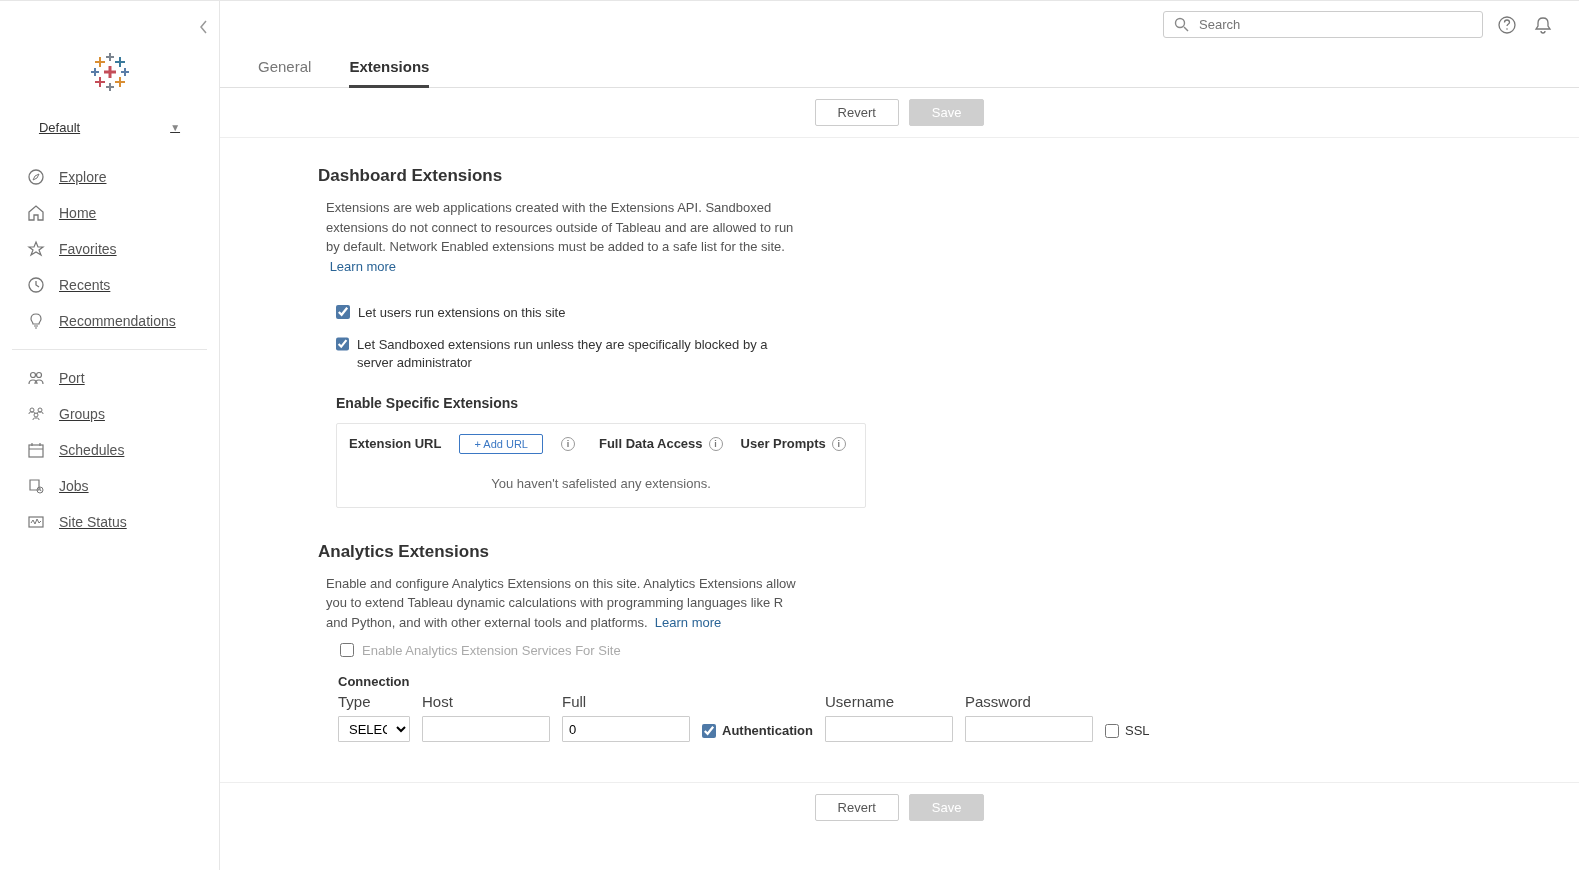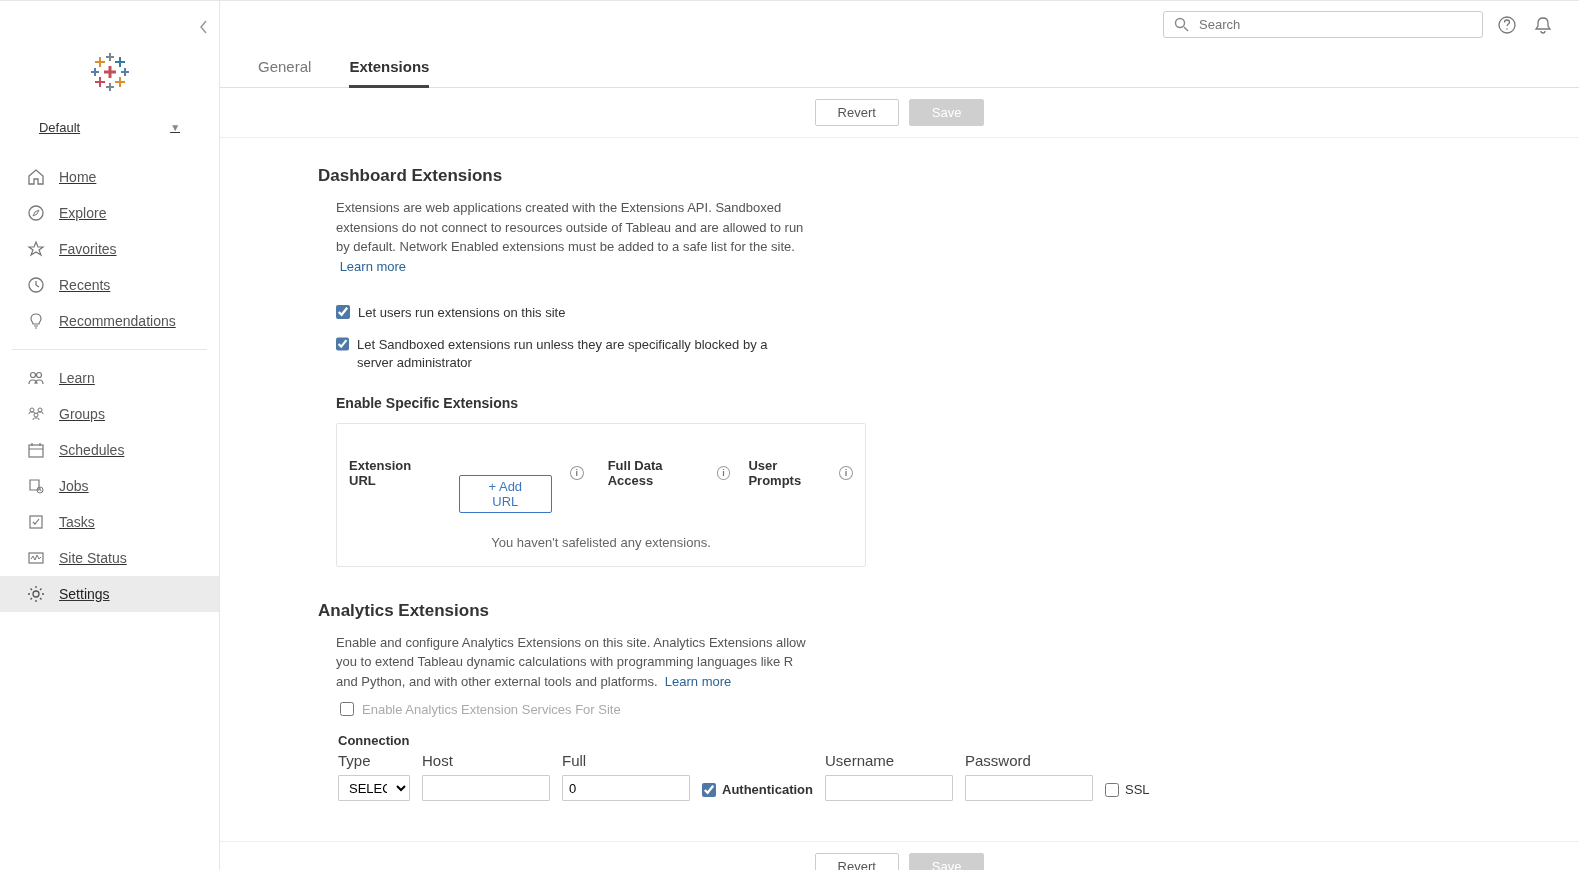--- a/index.html
+++ b/index.html
@@ -24,31 +24,31 @@
 .topbar .icon-btn { width:24px; height:24px; display:flex; align-items:center; justify-content:center; color:#666; cursor:pointer; }
 .tabs { display:flex; gap:38px; padding: 10px 1px 0 38px; border-bottom:1px solid #e0e0e0; }
 .tab { padding-bottom:10px; font-size:15px; color:#777; cursor:pointer; margin-bottom:-1px; }
 .tab.active { color:#333; font-weight:600; border-bottom:3px solid #444; }
 .actionbar { display:flex; justify-content:center; gap:10px; padding:11px 0; border-bottom:1px solid #eee; }
 .btn { padding:5px 22px; font-size:13px; border-radius:2px; cursor:pointer; }
 .btn.revert { background:#fff; border:1px solid #ccc; color:#555; }
 .btn.save { background:#cfcfcf; border:1px solid #cfcfcf; color:#fff; }
 .content { padding: 28px 0 40px 98px; max-width: 1000px; }
 .section-title { font-size:17px; font-weight:600; color:#333; margin-bottom:12px; }
-.section-desc { font-size:13px; color:#555; line-height:1.5; max-width:470px; margin-left:18px; }
+.section-desc { font-size:13px; color:#555; line-height:1.5; max-width:470px; margin-left:8px; }
 .section-desc a { color:#2a6496; text-decoration:none; }
 .checkbox-row { display:flex; align-items:flex-start; gap:8px; margin:14px 0 0 18px; max-width:440px; font-size:13px; color:#333; line-height:1.4;}
 .checkbox-row input[type=checkbox] { margin-top:1px; accent-color:#4e79a7; width:14px; height:14px;}
 .checkbox-row.disabled { color:#aaa; }
 .checkbox-row.disabled input[type=checkbox] { accent-color:#ccc; }
 .subheader { font-size:14px; font-weight:600; margin:22px 0 12px 18px; color:#333;}
 .ext-table { margin-left:18px; border:1px solid #e5e5e5; border-radius:2px; width:530px; }
 .ext-table-head { display:flex; align-items:center; gap:18px; padding:10px 12px; font-size:13px; font-weight:600; color:#333; }
 .ext-table-head .col { display:flex; align-items:center; gap:6px; }
-.add-url-btn { border:1px solid #3b78c4; color:#3b78c4; background:#fff; padding:3px 14px; font-size:13px; border-radius:2px; cursor:pointer;margin-top:41px;}
+.add-url-btn { border:1px solid #3b78c4; color:#3b78c4; background:#fff; padding:3px 14px; font-size:11px; border-radius:2px; cursor:pointer;}
 .info-icon { width:14px; height:14px; border:1px solid #999; border-radius:50%; display:inline-flex; align-items:center; justify-content:center; font-size:9px; color:#777; }
 .ext-empty { text-align:center; font-size:13px; color:#666; padding:12px 0 16px 0; }
 .spacer { height:34px; }
 .conn-label { font-size:13px; font-weight:600; margin:14px 0 4px 20px; color:#333;}
 .conn-row { display:flex; align-items:flex-end; gap:12px; margin-left:20px; flex-wrap:nowrap;}
 .conn-field { display:flex; flex-direction:column; gap:2px; font-size:13px; color:#333;}
 .conn-field label { font-size:15px; color:#444; margin-bottom:4px;}
 .conn-field select, .conn-field input[type=text], .conn-field input[type=password] { border:1px solid #ccc; border-radius:1px; padding:4px 6px; font-size:13px; height:26px; background:#fff;}
 .conn-field select { width:72px; }
 .conn-field.host input { width:128px; }
@@ -107,33 +107,33 @@
     </div>
     <div class="site-select">
       <span class="label">Default</span>
       <span class="caret">▼</span>
     </div>
 
     <div class="nav">
       <div class="nav-item">
         <span class="icon">
             <svg width="18" height="18" viewBox="0 0 18 18">
-              <path d="M2 8 L9 2 L16 8 V16 H11 V11 H7 V16 H2 Z" fill="none" stroke="#777" stroke-width="1.3"></path>
-            </svg>
-          </span>
-        <span>Home</span>
-      </div>
-      <div class="nav-item">
-        <span class="icon">
-            <svg width="18" height="18" viewBox="0 0 18 18">
               <circle cx="9" cy="9" r="7" fill="none" stroke="#777" stroke-width="1.3"></circle>
               <path d="M12 6 L8 8 L6 12 L10 10 Z" fill="none" stroke="#777" stroke-width="1"></path>
             </svg>
           </span>
         <span>Explore</span>
+      </div>
+      <div class="nav-item">
+        <span class="icon">
+            <svg width="18" height="18" viewBox="0 0 18 18">
+              <path d="M2 8 L9 2 L16 8 V16 H11 V11 H7 V16 H2 Z" fill="none" stroke="#777" stroke-width="1.3"></path>
+            </svg>
+          </span>
+        <span>Home</span>
       </div>
       <div class="nav-item">
         <span class="icon">
             <svg width="18" height="18" viewBox="0 0 18 18">
               <path d="M9 2 L11 7 L16 7 L12 10 L14 15 L9 12 L4 15 L6 10 L2 7 L7 7 Z" fill="none" stroke="#777" stroke-width="1.2"></path>
             </svg>
           </span>
         <span>Favorites</span>
       </div>
       <div class="nav-item">
@@ -155,21 +155,21 @@
       </div>
       <div class="nav-divider"></div>
       <div class="nav-item">
         <span class="icon">
             <svg width="18" height="18" viewBox="0 0 18 18">
               <circle cx="6" cy="6" r="2.5" fill="none" stroke="#777" stroke-width="1.2"></circle>
               <circle cx="12" cy="6" r="2.5" fill="none" stroke="#777" stroke-width="1.2"></circle>
               <path d="M2 15 C2 12 4 11 6 11 C8 11 10 12 10 15 M8 15 C8 12 10 11 12 11 C14 11 16 12 16 15" fill="none" stroke="#777" stroke-width="1.2"></path>
             </svg>
           </span>
-        <span>Learn</span>
+        <span>Port</span>
       </div>
       <div class="nav-item">
         <span class="icon">
             <svg width="18" height="18" viewBox="0 0 18 18">
               <circle cx="5" cy="5" r="2" fill="none" stroke="#777"></circle>
               <circle cx="13" cy="5" r="2" fill="none" stroke="#777"></circle>
               <circle cx="9" cy="10" r="2" fill="none" stroke="#777"></circle>
               <path d="M2 9 C2 7 3 7 5 7 C7 7 8 7 8 9 M10 9 C10 7 11 7 13 7 C15 7 16 7 16 9 M6 15 C6 13 7 13 9 13 C11 13 12 13 12 15" fill="none" stroke="#777"></path>
             </svg>
           </span>
@@ -192,43 +192,25 @@
               <path d="M3 3 H12 V13 H3 Z" fill="none" stroke="#777" stroke-width="1.2"></path>
               <circle cx="13" cy="13" r="3" fill="none" stroke="#777"></circle>
               <path d="M13 11 V13 L14.5 14" stroke="#777" fill="none"></path>
             </svg>
           </span>
         <span>Jobs</span>
       </div>
       <div class="nav-item">
         <span class="icon">
             <svg width="18" height="18" viewBox="0 0 18 18">
-              <rect x="3" y="3" width="12" height="12" fill="none" stroke="#777" stroke-width="1.2"></rect>
-              <path d="M6 9 L8 11 L12 6" fill="none" stroke="#777" stroke-width="1.2"></path>
-            </svg>
-          </span>
-        <span>Tasks</span>
-      </div>
-      <div class="nav-item">
-        <span class="icon">
-            <svg width="18" height="18" viewBox="0 0 18 18">
               <rect x="2" y="4" width="14" height="10" fill="none" stroke="#777" stroke-width="1.2"></rect>
               <path d="M4 10 L6 7 L8 11 L10 6 L12 10 L14 8" fill="none" stroke="#777"></path>
             </svg>
           </span>
         <span>Site Status</span>
-      </div>
-      <div class="nav-item active">
-        <span class="icon">
-            <svg width="18" height="18" viewBox="0 0 18 18">
-              <circle cx="9" cy="9" r="3" fill="none" stroke="#555" stroke-width="1.3"></circle>
-              <path d="M9 1 V3 M9 15 V17 M1 9 H3 M15 9 H17 M3.5 3.5 L5 5 M13 13 L14.5 14.5 M14.5 3.5 L13 5 M5 13 L3.5 14.5" stroke="#555" stroke-width="1.3"></path>
-            </svg>
-          </span>
-        <span>Settings</span>
       </div>
     </div>
   </div>
 
   <div class="main">
     <div class="topbar">
       <div class="search">
         <span>
             <svg width="15" height="15" viewBox="0 0 15 15">
               <circle cx="6" cy="6" r="4.5" fill="none" stroke="#888" stroke-width="1.4"></circle>

